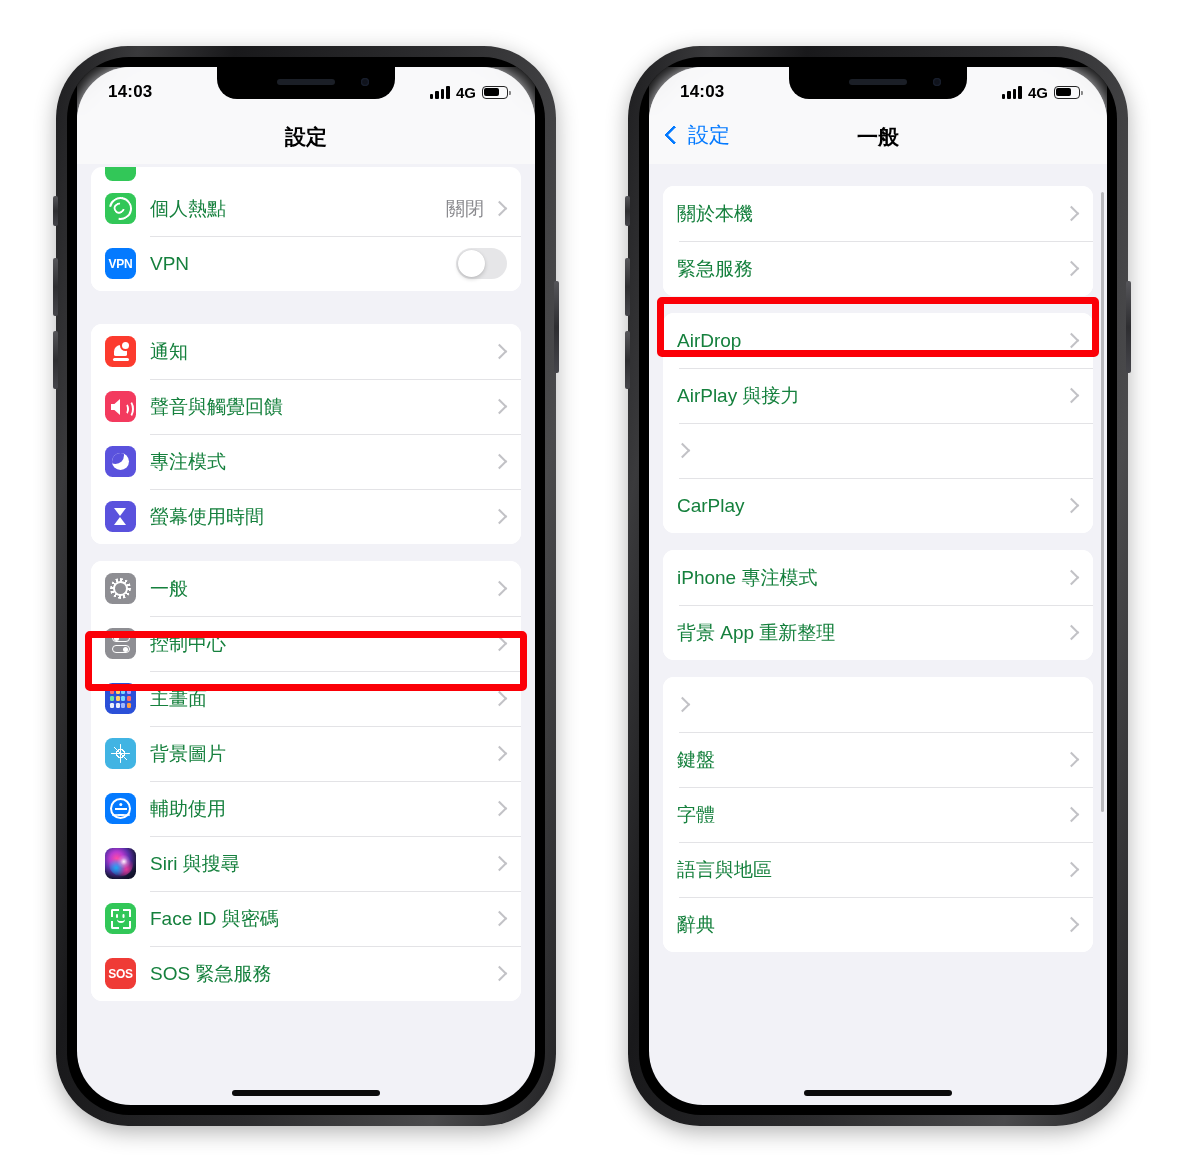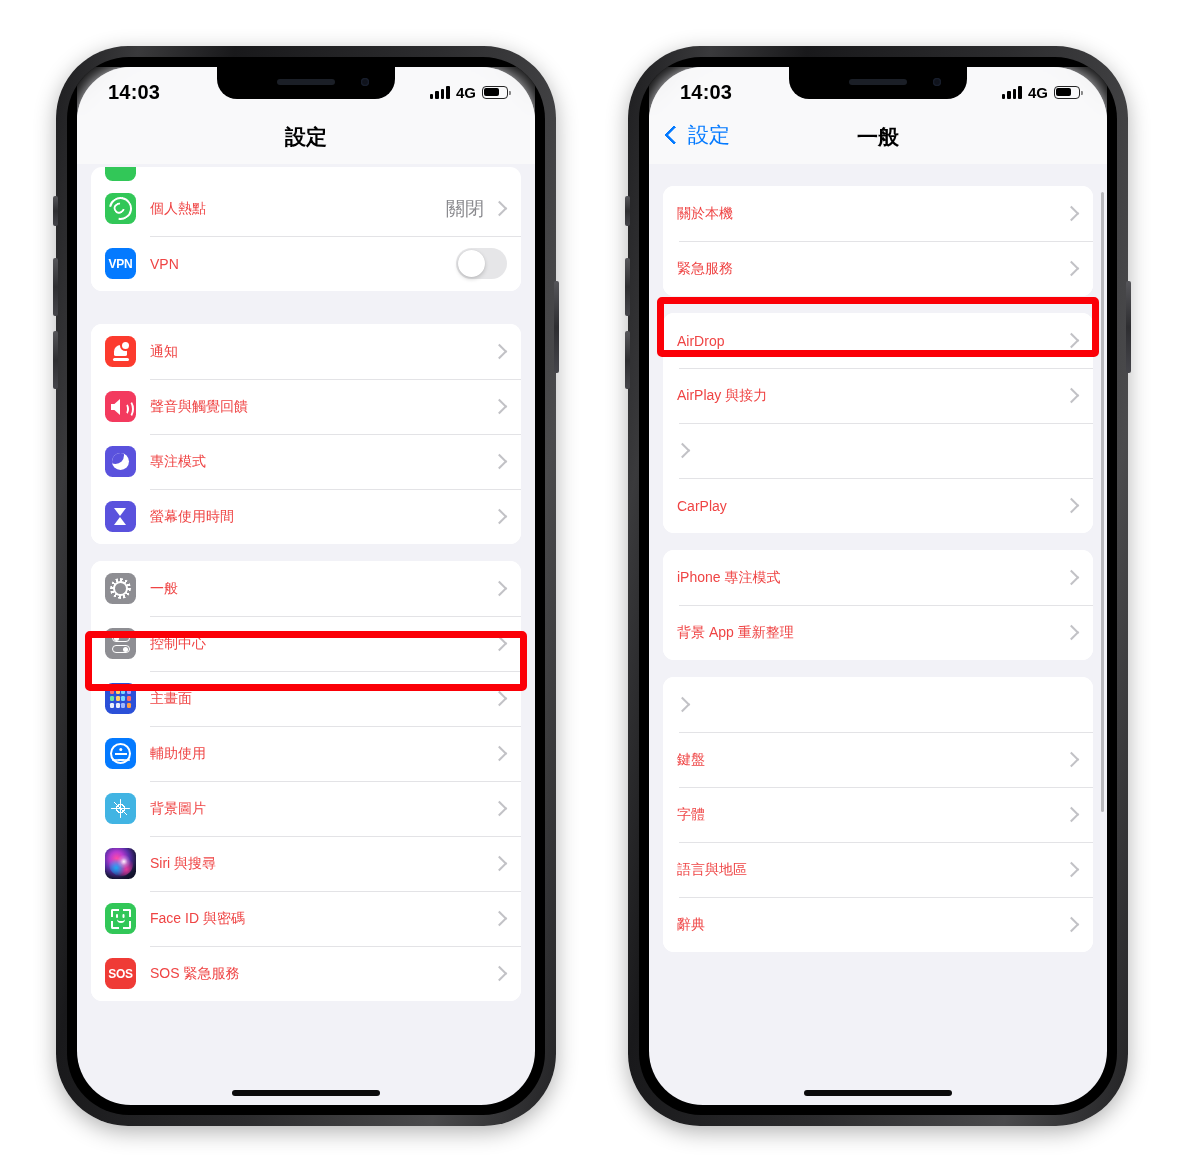--- a/index.html
+++ b/index.html
@@ -91,21 +91,21 @@
     height: 44px;
     z-index: 30;
     display: flex;
     align-items: center;
     justify-content: space-between;
     padding: 6px 27px 0 31px;
     box-sizing: border-box;
     color: #000;
   }
   .sb-time {
-    font-size: 20px; font-weight: bold;
+    font-size: 17px; font-weight: bold;
     letter-spacing: 0.2px;
   }
   .sb-right {
     display: flex; align-items: center; gap: 6px;
   }
   .bars { display: flex; align-items: flex-end; gap: 2px; height: 13px; }
   .bars i { display: block; width: 3.5px; background: #000; border-radius: 1px; }
   .bars i:nth-child(1){ height: 5px; }
   .bars i:nth-child(2){ height: 7.5px; }
   .bars i:nth-child(3){ height: 10px; }
@@ -205,22 +205,22 @@
     flex: 0 0 31px;
     margin-right: 14px;
     display: flex; align-items: center; justify-content: center;
     color: #fff;
     font-size: 12px;
     font-weight: bold;
     overflow: hidden;
     position: relative;
   }
   .row .label {
-    font-size: 14px;
-    color: #ef4444;
+    font-size: 19px;
+    color: #15803d;
     flex: 1 1 auto;
     white-space: nowrap;
   }
   .row .value {
     font-size: 19px;
     color: #8a8a8e;
     margin-right: 10px;
     white-space: nowrap;
   }
   .chevron {
@@ -601,31 +601,31 @@
                   <span style="background:#e8eefc"></span>
                     <span style="background:#e8eefc"></span>
                     <span style="background:#9fb7ff"></span>
                     <span style="background:#ff9f43"></span>
                 </span>
               </div>
               <div class="label">主畫面</div>
               <div class="chevron"></div>
             </div>
             <div class="row">
+              <div class="ico ic-wall">
+                  <span class="g"></span>
+                </div>
+              <div class="label">背景圖片</div>
+              <div class="chevron"></div>
+            </div>
+            <div class="row">
               <div class="ico ic-a11y">
                   <span class="g"></span>
                 </div>
               <div class="label">輔助使用</div>
-              <div class="chevron"></div>
-            </div>
-            <div class="row">
-              <div class="ico ic-wall">
-                  <span class="g"></span>
-                </div>
-              <div class="label">背景圖片</div>
               <div class="chevron"></div>
             </div>
             <div class="row">
               <div class="ico ic-siri">
                   <span class="g"></span>
                 </div>
               <div class="label">Siri 與搜尋</div>
               <div class="chevron"></div>
             </div>
             <div class="row">

